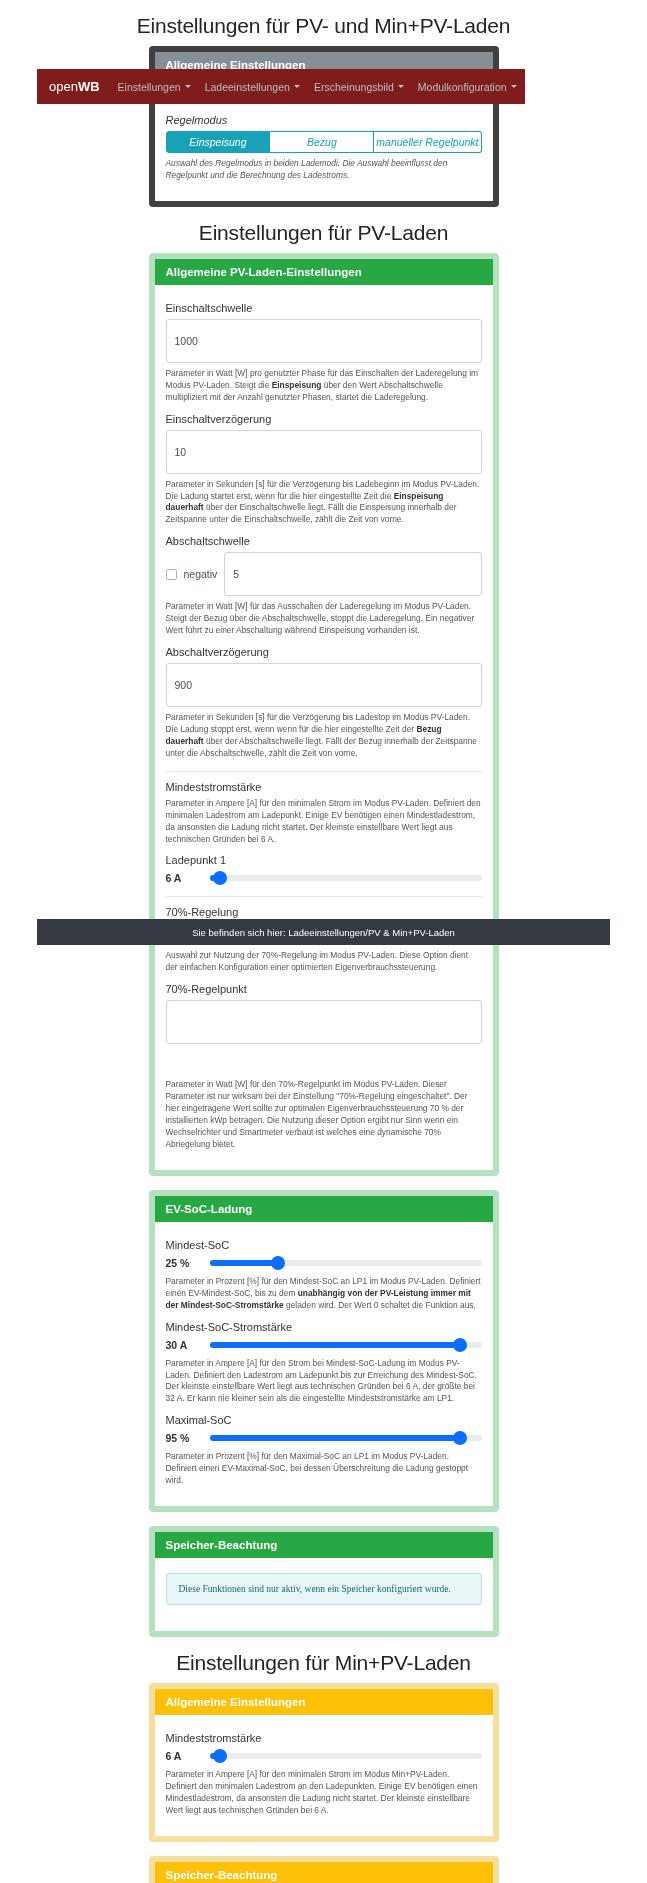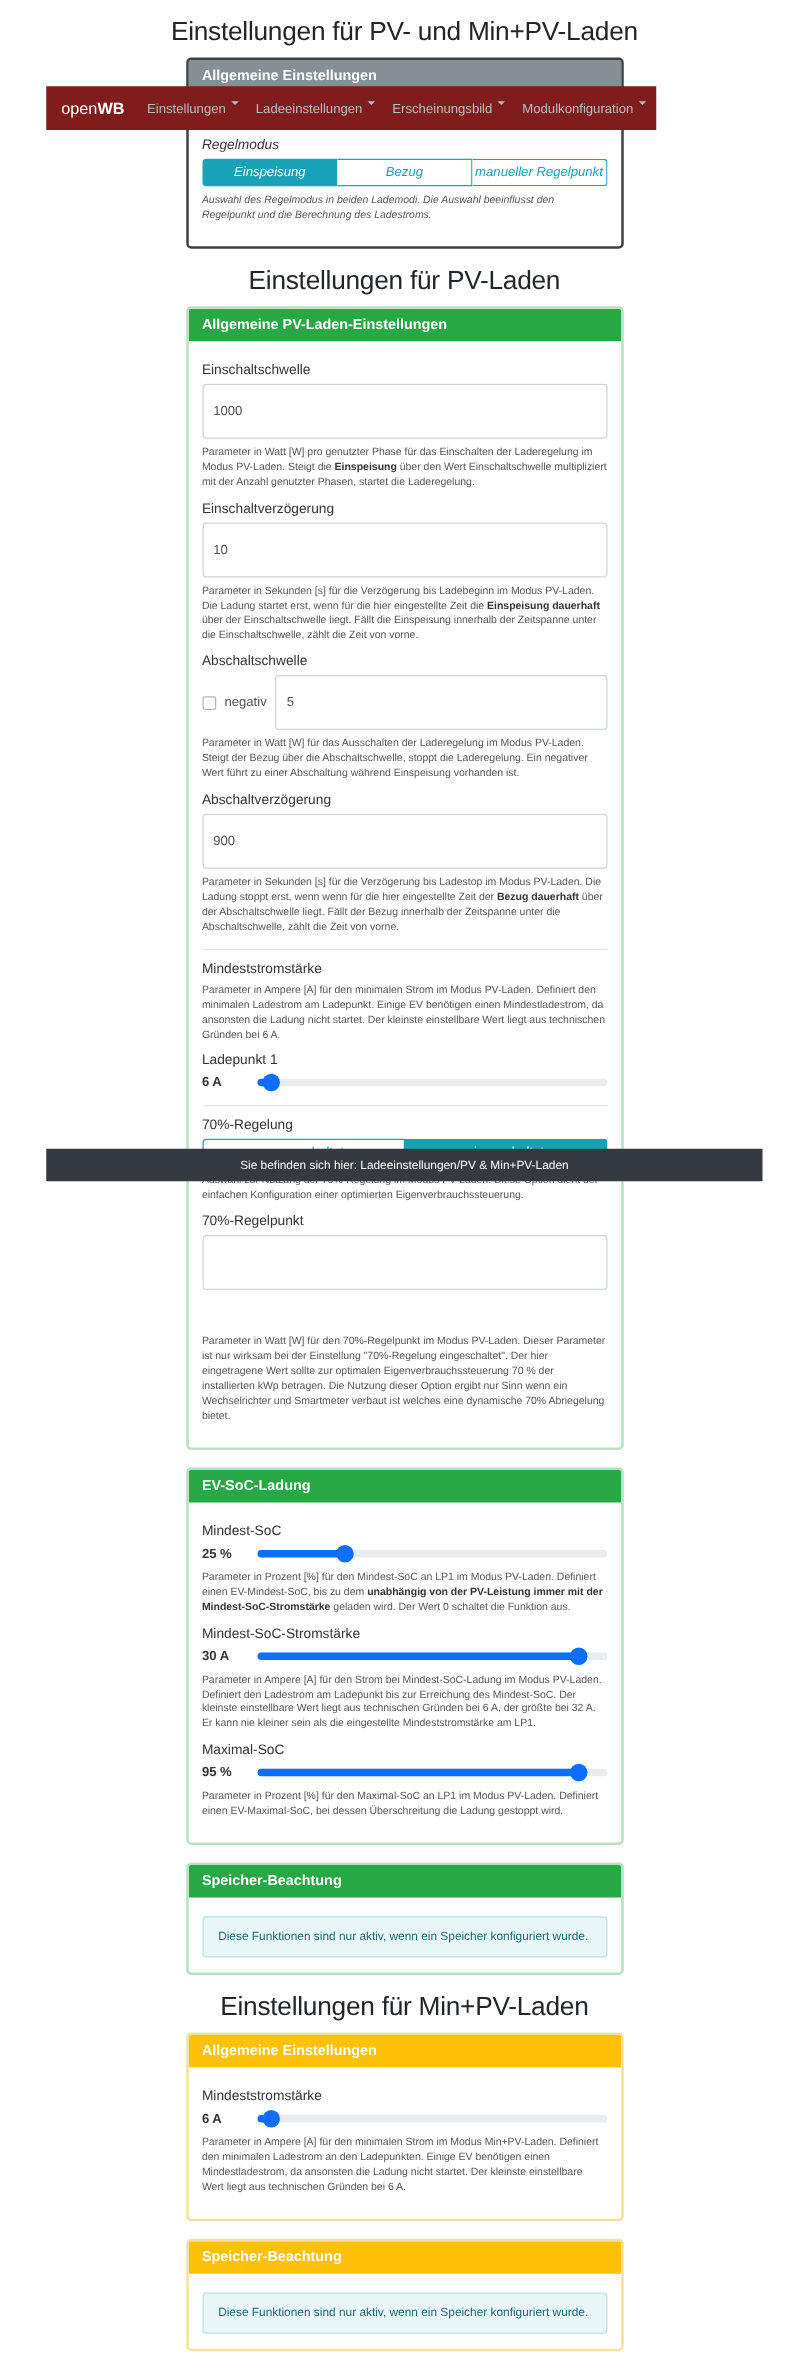--- a/index.html
+++ b/index.html
@@ -22,21 +22,21 @@
     text-align: center;
     margin: 14px 0 8px 0;
     letter-spacing: -0.2px;
   }
 
   
   .col { width: 350px; margin: 0 auto; }
 
   
   .card {
-    border: 2px solid #404040;
+    border: 6px solid #404040;
     border-radius: 4px;
     background: #fff;
     margin-bottom: 14px;
     overflow: hidden;
   }
   .card.green { border-color: #b7e0c0; }
   .card.yellow { border-color: #f5dfa0; }
   .card-head {
     padding: 7px 11px;
     font-size: 11.5px;
@@ -123,21 +123,22 @@
   }
 
   
   .alert-info {
     background:#e8f6f8;
     border:1px solid #bcdfe6;
     border-radius:3px;
     color:#1a6775;
     font-size:9.5px;
     padding:10px 12px;
-    margin: 4px 0 2px 0;
+    margin: 4px 0 16px 0;
+    font-family: Liberation Serif, serif;
   }
 
   
   .btn-row { display:flex; justify-content:center; gap:32px; margin: 16px 0 20px 0; }
   .btn {
     font-size: 10.5px;
     color:#fff;
     padding: 6px 16px;
     border-radius: 3px;
     border:none;
@@ -156,21 +157,21 @@
     display:flex; align-items:center;
     padding-left: 12px;
     z-index: 40;
     overflow:hidden;
   }
   .brand { color:#fff; font-size:13px; margin-right: 18px; white-space:nowrap; }
   .brand .b-light { font-weight:300; }
   .brand .b-bold  { font-weight:bold; }
   .nav-items { display:flex; align-items:center; gap:14px; white-space:nowrap; }
   .nav-item {
-    color:#b9bec4; font-size:10.5px; display:flex; gap:4px;
+    color:#b9bec4; font-size:10.5px; display:flex; align-items:center; gap:4px;
     cursor:pointer;
   }
   .caret {
     width:0;height:0;border-left:3px solid transparent;border-right:3px solid transparent;
     border-top:3.5px solid #b9bec4; display:inline-block;
   }
 
   
   .toast {
     position:absolute;
@@ -211,21 +212,21 @@
 
   <div class="col">
 
     <div class="card green">
       <div class="card-head green">Allgemeine PV-Laden-Einstellungen</div>
       <div class="card-body">
 
         
         <div class="field-label">Einschaltschwelle</div>
         <input class="text-input" type="text" value="1000" style="">
-        <p class="help"><span>Parameter in Watt [W] pro genutzter Phase für das Einschalten der Laderegelung im Modus PV-Laden. Steigt die </span><b>Einspeisung</b><span> über den Wert Einschaltschwelle multipliziert mit der Anzahl genutzter Phasen, startet die Laderegelung.</span></p>
+        <p class="help"><span>Parameter in Watt [W] pro genutzter Phase für das Einschalten der Laderegelung im Modus PV-Laden. Steigt die </span><b>Einspeisung</b><span> über den Wert Abschaltschwelle multipliziert mit der Anzahl genutzter Phasen, startet die Laderegelung.</span></p>
 
         
         <div class="field-label">Einschaltverzögerung</div>
         <input class="text-input" type="text" value="10" style="">
         <p class="help"><span>Parameter in Sekunden [s] für die Verzögerung bis Ladebeginn im Modus PV-Laden. Die Ladung startet erst, wenn für die hier eingestellte Zeit die </span><b>Einspeisung dauerhaft</b><span> über der Einschaltschwelle liegt. Fällt die Einspeisung innerhalb der Zeitspanne unter die Einschaltschwelle, zählt die Zeit von vorne.</span></p>
 
         
         <div class="field-label">Abschaltschwelle</div>
         <div class="chk-row">
           <span class="chk-box"></span>

